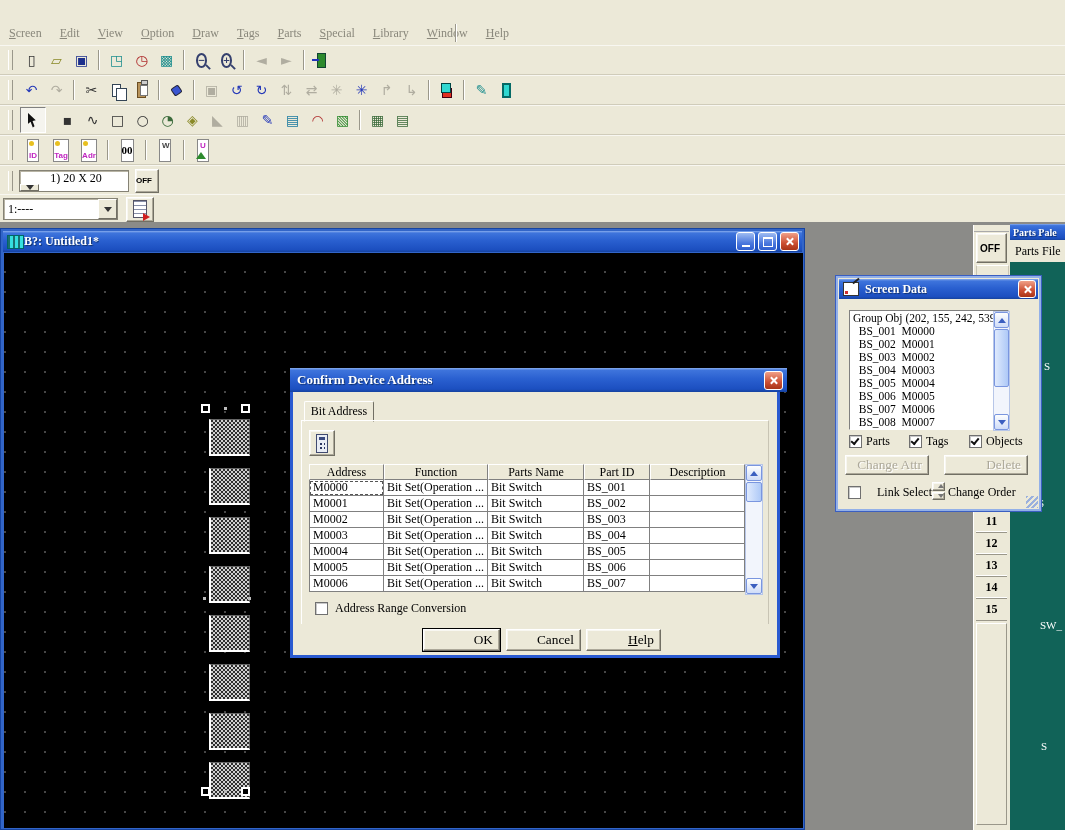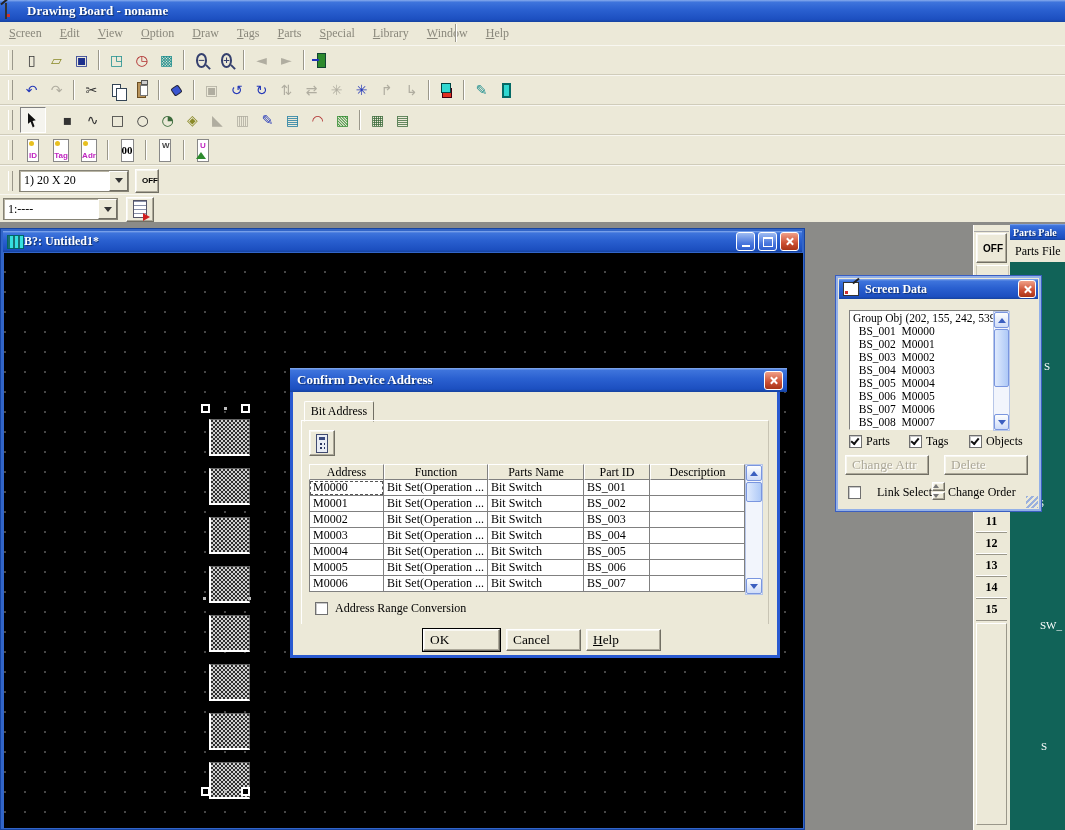--- a/index.html
+++ b/index.html
@@ -14,21 +14,21 @@
   .capbtn.blue{background:linear-gradient(#9ebcf2,#4a77dd 60%,#2f5ecf);}
   .capbtn.red{background:linear-gradient(#f0a088,#cc4f33 60%,#a83418);}
   .x-ico{position:relative;width:9px;height:9px;}
   .x-ico::before,.x-ico::after{content:"";position:absolute;left:4px;top:0;width:2px;height:9px;background:#fff;}
   .x-ico::before{transform:rotate(45deg);} .x-ico::after{transform:rotate(-45deg);}
   .min-ico{width:8px;height:2px;background:#fff;margin-top:8px;}
   .max-ico{width:8px;height:7px;border:1px solid #fff;border-top:2px solid #fff;}
   
   .btn3d{background:#ECE9D8;border:1px solid;border-color:#fff #716F64 #716F64 #fff;
          box-shadow:inset -1px -1px 0 #aca899,inset 1px 1px 0 #f8f7f1;
-         display:flex;align-items:center;justify-content:flex-start;cursor:default;font-family:"Liberation Serif",serif;}
+         display:flex;align-items:center;justify-content:flex-end;cursor:default;font-family:"Liberation Serif",serif;}
   .sunken{background:#fff;border:1px solid;border-color:#808080 #fff #fff #808080;}
   .frame3d{border:1px solid;border-color:#fff #9a978a #9a978a #fff;}
   .disab{color:#aca899;text-shadow:1px 1px 0 #fff;}
   
   #menubar{display:flex;align-items:center;background:#ECE9D8;border-bottom:1px solid #d8d4c4;}
   .mitem{display:inline-block;padding:3px 9px;color:#8a887c;}
   .mitem::first-letter{text-decoration:underline;}
   .tbrow{display:flex;align-items:center;background:#ECE9D8;border-top:1px solid #f8f7f1;border-bottom:1px solid #d0ccba;padding-left:8px;}
   .grip{width:3px;height:20px;border-left:1px solid #fff;border-right:1px solid #9a978a;margin-right:6px;}
   .sep{width:1px;height:20px;background:#9a978a;border-right:1px solid #fff;margin:0 4px;}
@@ -115,24 +115,20 @@
   
   .lbline{height:13px;line-height:13px;font-size:11.5px;white-space:pre;overflow:hidden;}
   .ulfirst::first-letter{text-decoration:underline;}
   .lbl{display:inline-block;}
 </style>
 </head>
 <body>
 
 <div id="screen">
 
-  <div class="abs lunatitle" style="left:0;top:0;width:1065px;height:22px;">
-    <span class="abs" style="left:5px;top:4px;"><span class="i-appicon"></span></span>
-    <span class="cap" style="margin-left:27px;font-size:13px;">Drawing Board - noname</span>
-  </div>
 
   <div class="abs" id="menubar" style="left:0;top:22px;width:1065px;height:23px;">
     <span class="mitem">Screen</span>
     <span class="mitem">Edit</span>
     <span class="mitem">View</span>
     <span class="mitem">Option</span>
     <span class="mitem">Draw</span>
     <span class="mitem">Tags</span>
     <span class="mitem">Parts</span>
     <span class="mitem">Special</span>
@@ -262,21 +258,21 @@
     <span class="sep"></span>
     <button class="tbtn" style="width:26px;">
         <span class="badge bU">
           <span class="lbl">U</span>
         </span>
       </button>
   </div>
 
   <div class="abs tbrow" style="left:0;top:165px;width:1065px;height:29px;">
     <span class="grip"></span>
-    <div class="combo" style="width:108px;height:20px;">
+    <div class="combo" style="width:108px;height:20px;flex-direction:column;">
       <span class="val">1) 20 X 20</span>
       <span class="drop">
           <span class="tri-down"></span>
         </span>
     </div>
     <span style="width:6px;"></span>
     <button class="btn3d" style="width:24px;height:24px;font:bold 8px 'Liberation Sans',sans-serif;">
       <span>OFF</span>
     </button>
   </div>

